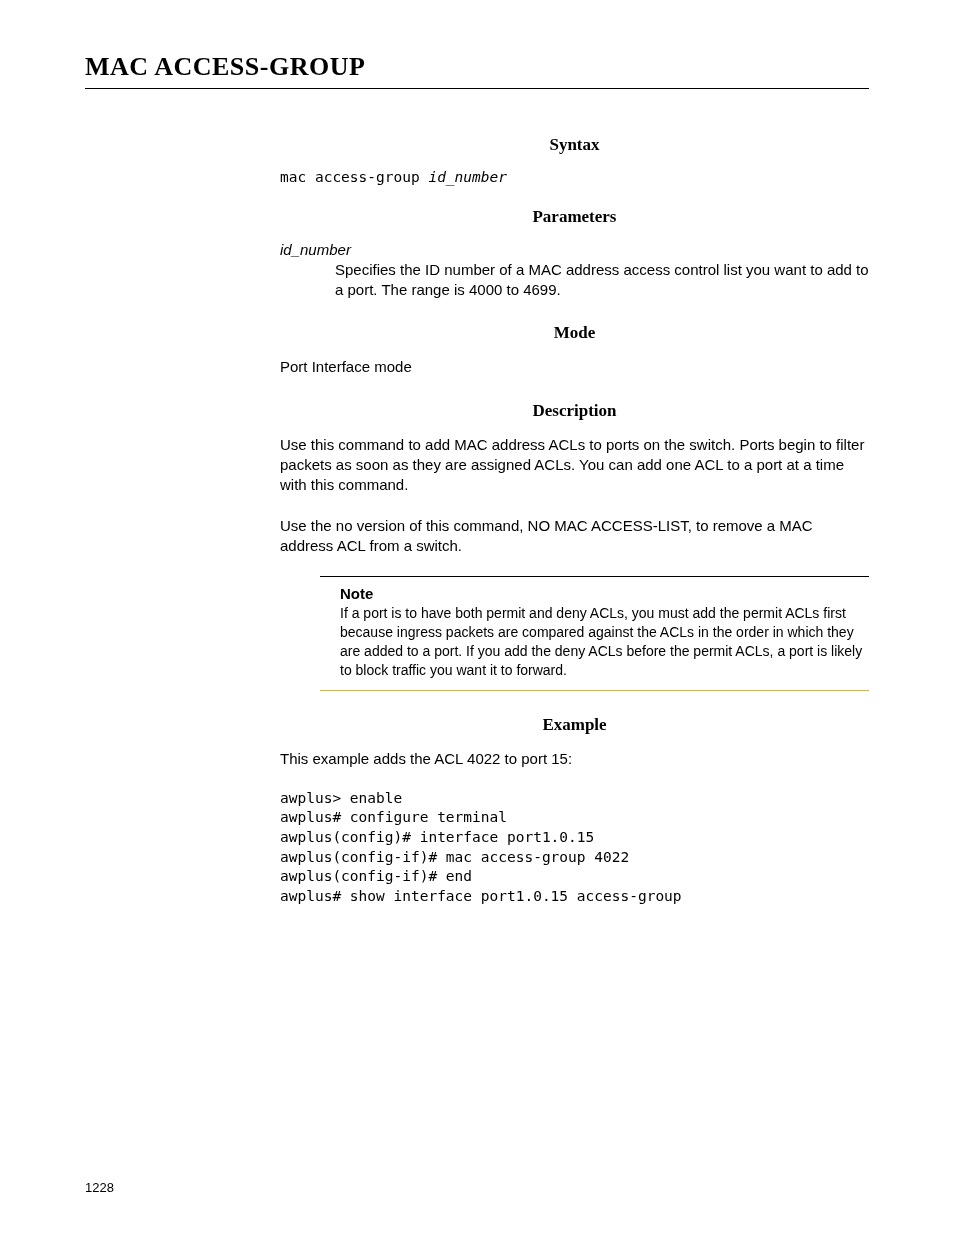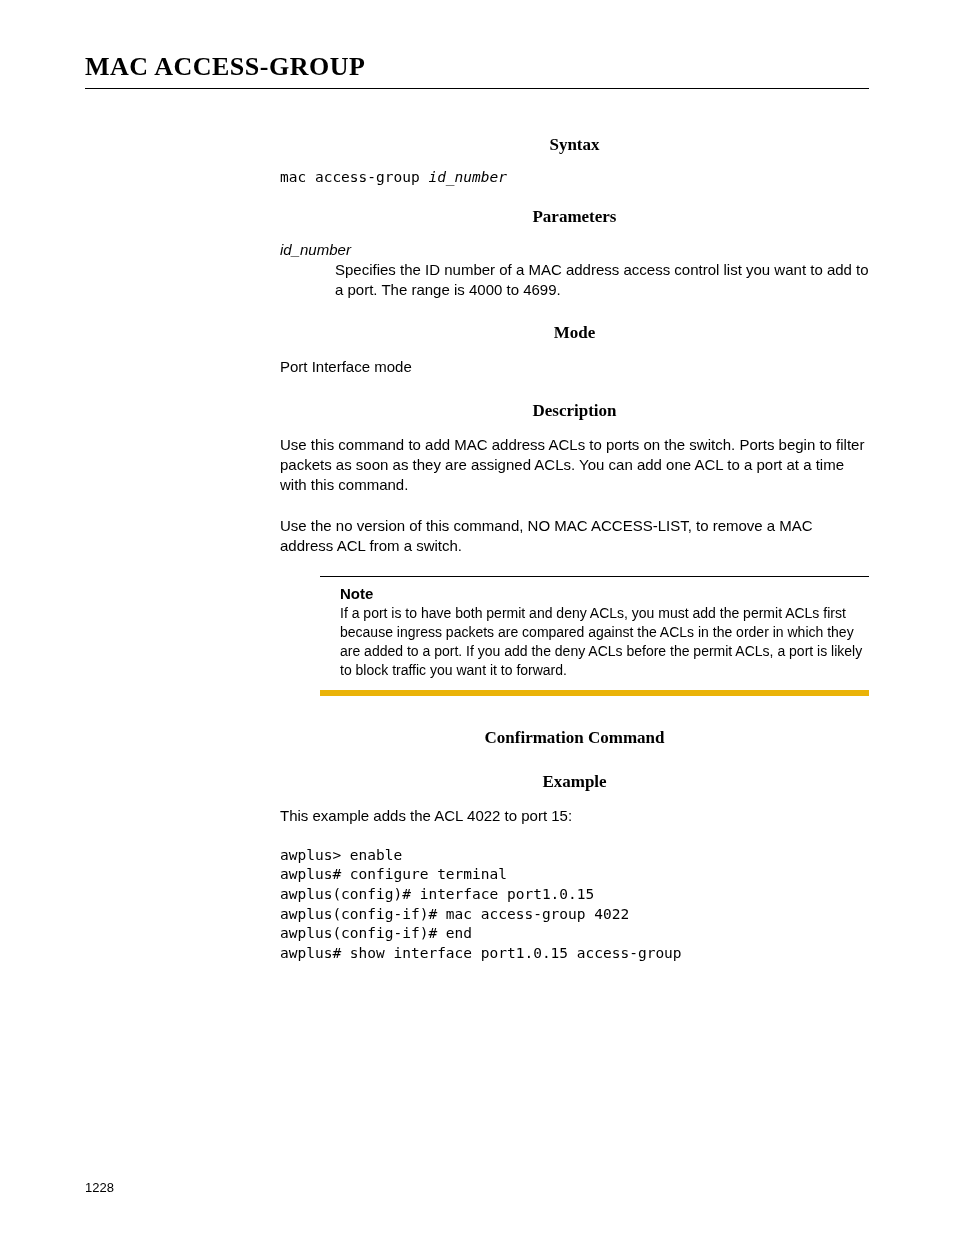--- a/index.html
+++ b/index.html
@@ -59,23 +59,23 @@
     font-size: 15px;
     line-height: 1.35;
     margin: 0 0 22px 55px;
   }
   .body-text {
     font-size: 15px;
     line-height: 1.35;
     margin: 0 0 20px 0;
   }
   .note-block {
-    margin: 10px 0 32px 40px;
+    margin: 10px 0 12px 40px;
     border-top: 1px solid #000;
-    border-bottom: 6px solid #eab308;
+    border-bottom: 1px solid #eab308;
     padding: 8px 0 10px 0;
   }
   .note-inner {
     margin-left: 20px;
   }
   .note-label {
     font-weight: bold;
     font-size: 15px;
     margin-bottom: 2px;
   }
@@ -121,21 +121,20 @@
     <p class="body-text">Use this command to add MAC address ACLs to ports on the switch. Ports begin to filter packets as soon as they are assigned ACLs. You can add one ACL to a port at a time with this command.</p>
     <p class="body-text">Use the no version of this command, NO MAC ACCESS-LIST, to remove a MAC address ACL from a switch.</p>
 
     <div class="note-block">
       <div class="note-inner">
         <div class="note-label">Note</div>
         <div class="note-text">If a port is to have both permit and deny ACLs, you must add the permit ACLs first because ingress packets are compared against the ACLs in the order in which they are added to a port. If you add the deny ACLs before the permit ACLs, a port is likely to block traffic you want it to forward.</div>
       </div>
     </div>
 
-    <div class="section-heading">Confirmation Command</div>
 
     <div class="section-heading sect-gap">Example</div>
     <p class="body-text">This example adds the ACL 4022 to port 15:</p>
     <pre class="code-block">awplus&gt; enable
 awplus# configure terminal
 awplus(config)# interface port1.0.15
 awplus(config-if)# mac access-group 4022
 awplus(config-if)# end
 awplus# show interface port1.0.15 access-group</pre>
 

